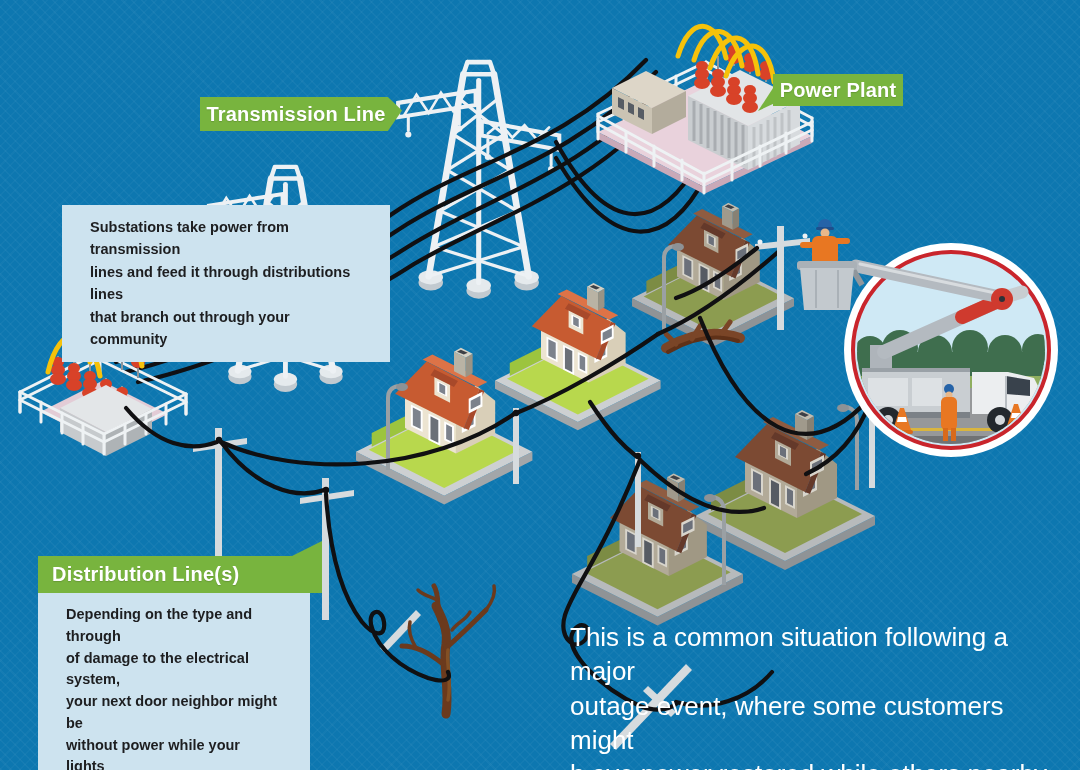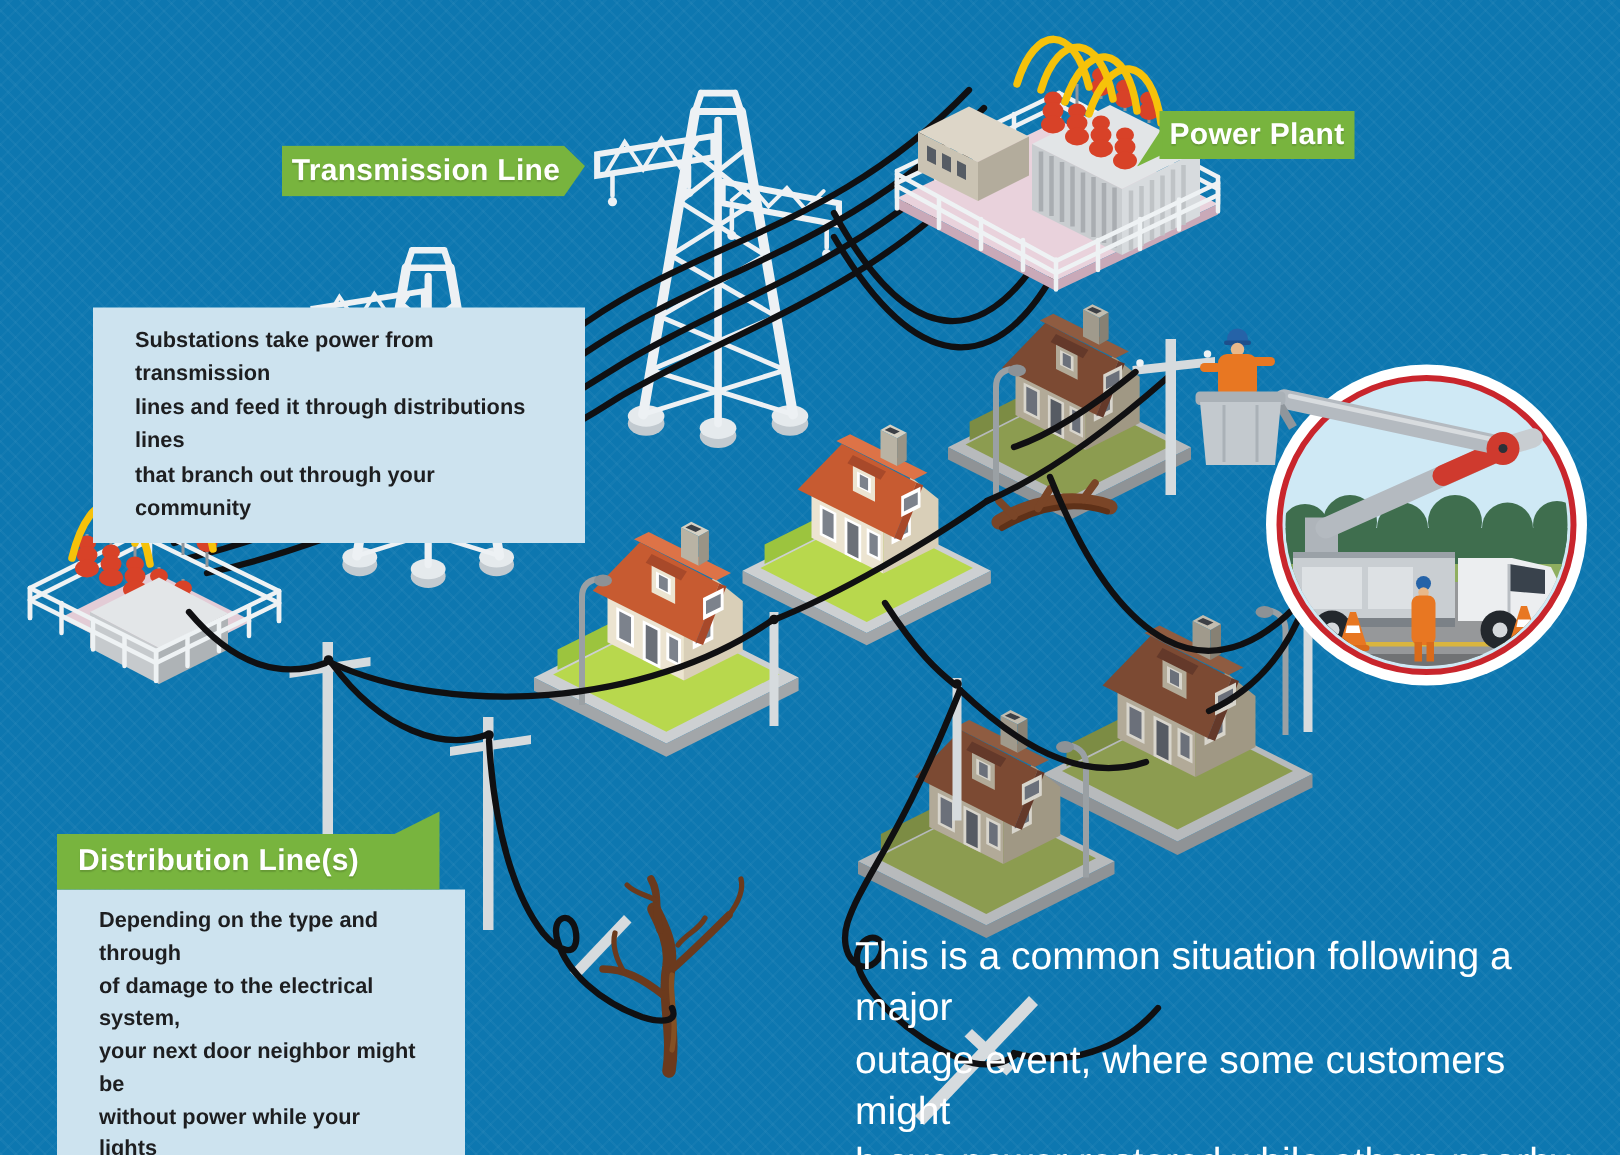--- a/index.html
+++ b/index.html
@@ -11,42 +11,42 @@
       repeating-linear-gradient(-45deg, rgba(255,255,255,.028) 0 1.5px, transparent 1.5px 7px);
     font-family:"Liberation Sans", sans-serif;
   }
   .scene{position:absolute;inset:0;}
   .tag{
     position:absolute;background:var(--label-green,#78b43e);color:#fff;
     font-weight:700;font-size:20px;display:flex;align-items:center;
     letter-spacing:.2px; text-shadow:0 1px 1px rgba(0,0,0,.15);
   }
   .tag-transmission{
-    left:188px;top:97px;width:192px;height:34px;justify-content:center;
+    left:200px;top:97px;width:192px;height:34px;justify-content:center;
     clip-path:polygon(0 0,93% 0,100% 40%,93% 100%,0 100%);
     padding-right:10px;
   }
   .tag-powerplant{left:737px;top:74px;width:130px;height:32px;justify-content:center;margin-left:36px;}
   .tag-tail{position:absolute;left:-15px;top:11px;width:17px;height:26px;}
   .tag-tail polygon{fill:var(--label-green,#78b43e);}
   .callout{position:absolute;}
   .callout-header{
     background:var(--label-green,#78b43e);color:#fff;font-weight:700;
     display:flex;align-items:center;padding-left:14px;letter-spacing:.2px;
     position:relative; text-shadow:0 1px 1px rgba(0,0,0,.15);
   }
   .callout-body{
     background:var(--panel-blue,#cde3ef);color:#1d1e20;font-weight:700;
     padding:11px 28px;white-space:pre-line;
   }
   .callout-substation{left:62px;top:205px;width:328px;}
   .callout-substation .callout-header{height:45px;font-size:21px;}
   .callout-substation .callout-body{font-size:14.5px;line-height:1.55;}
   .callout-distribution{left:38px;top:556px;width:272px;}
-  .callout-distribution .callout-header{height:37px;font-size:20px;width:255px;box-sizing:border-box;}
+  .callout-distribution .callout-header{height:37px;font-size:20px;width:284px;box-sizing:border-box;}
   .callout-distribution .callout-header::after{
     content:"";position:absolute;right:0;top:-15px;
     border-left:30px solid transparent;border-bottom:15px solid var(--label-green,#78b43e);
   }
   .callout-distribution .callout-body{font-size:14.5px;line-height:1.5;}
   .caption{
     position:absolute;left:570px;top:620px;width:500px;color:#fff;
     font-size:26px;line-height:1.32;white-space:pre-line;font-weight:400;
   }
 </style>

